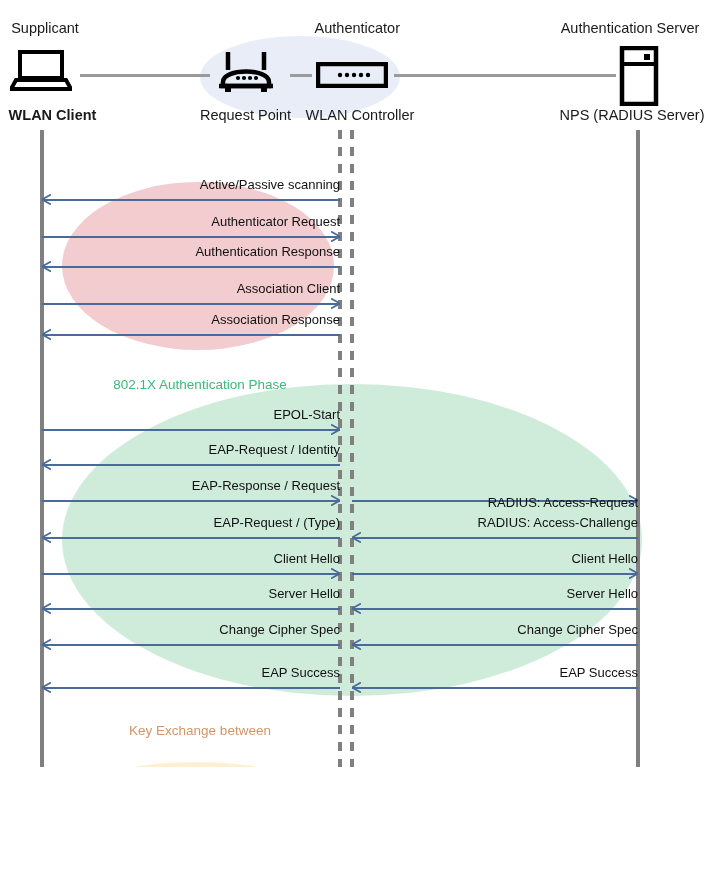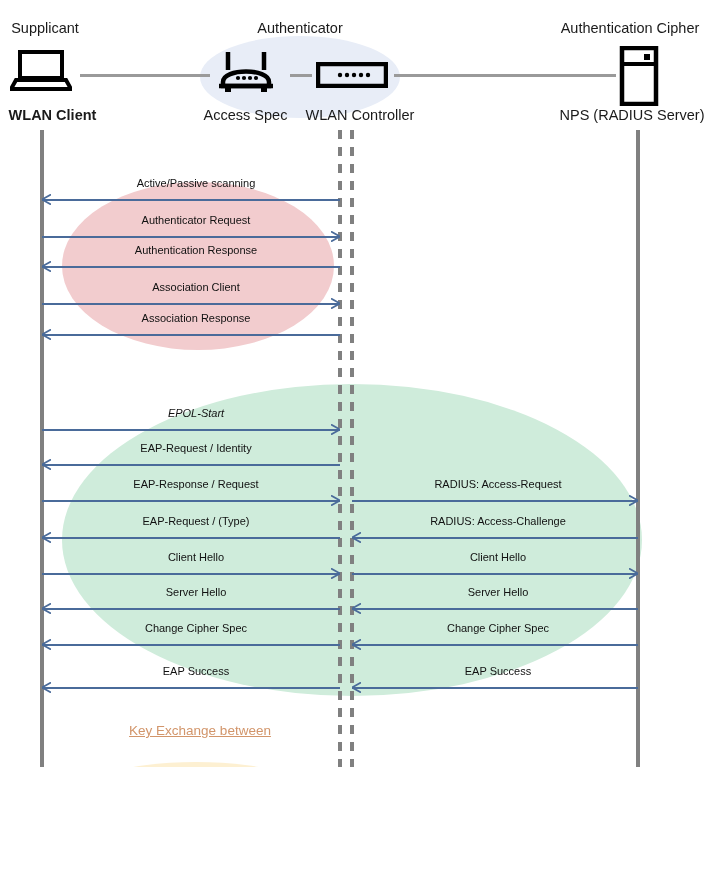--- a/index.html
+++ b/index.html
@@ -77,23 +77,23 @@
     font-size: 13.5px;
     text-align: center;
     white-space: nowrap;
     line-height: 1.35;
   }
 
   
   .msg-label {
     position: absolute;
     z-index: 3;
-    font-size: 11px;
+    font-size: 13px;
     color: #111111;
-    text-align: center;
+    text-align: right;
     white-space: nowrap;
     line-height: 1;
   }
   .arrow { position: absolute; z-index: 2; height: 11px; }
   .arrow .shaft {
     position: absolute;
     left: 0; right: 0;
     top: 5px;
     height: 1.6px;
     background: #4a6b9a;
@@ -120,63 +120,64 @@
   <div class="hlink" style="left:290px; top:74px; width:22px;"></div>
   <div class="hlink" style="left:394px; top:74px; width:222px;"></div>
 
   <div class="actor-title" style="left:0px; top:21px; width:90px;">Supplicant</div>
   <svg class="icon-svg" style="left:10px; top:50px;" width="62" height="42" viewBox="0 0 62 42">
     <rect x="10" y="2" width="42" height="26" fill="none" stroke="#000" stroke-width="4"></rect>
     <polygon points="6,30 56,30 61,39 1,39" fill="none" stroke="#000" stroke-width="4"></polygon>
   </svg>
   <div class="actor-sublabel" style="left:0px; top:108px; width:105px;font-weight:bold;">WLAN Client</div>
 
-  <div class="actor-title" style="left:200px; top:21px; width:200px;">Authenticator</div>
+  <div class="actor-title" style="left:200px; top:21px; width:200px;text-align:right;">Authenticator</div>
 
   <svg class="icon-svg" style="left:215px; top:48px;" width="62" height="45" viewBox="0 0 62 45">
     <path d="M13 22 L13 4" stroke="#000" stroke-width="4.5" fill="none"></path>
     <path d="M49 22 L49 4" stroke="#000" stroke-width="4.5" fill="none"></path>
     <path d="M8 34 C8 20, 54 20, 54 34 L54 38 L8 38 Z" fill="none" stroke="#000" stroke-width="4.5"></path>
     <path d="M4 38 L58 38" stroke="#000" stroke-width="4.5"></path>
     <path d="M10 42 L16 42 M46 42 L52 42" stroke="#000" stroke-width="4"></path>
     <circle cx="23" cy="30" r="2.1" fill="#000"></circle>
     <circle cx="29" cy="30" r="2.1" fill="#000"></circle>
     <circle cx="35" cy="30" r="2.1" fill="#000"></circle>
     <circle cx="41" cy="30" r="2.1" fill="#000"></circle>
   </svg>
-  <div class="actor-sublabel" style="left:193px; top:108px; width:105px;">Access Spec</div>
+  <div class="actor-sublabel" style="left:193px; top:108px; width:105px;">Request Point</div>
 
   <svg class="icon-svg" style="left:316px; top:62px;" width="72" height="26" viewBox="0 0 72 26">
     <rect x="2" y="2" width="68" height="22" fill="none" stroke="#000" stroke-width="4.5"></rect>
     <circle cx="24" cy="13" r="2.2" fill="#000"></circle>
     <circle cx="31" cy="13" r="2.2" fill="#000"></circle>
     <circle cx="38" cy="13" r="2.2" fill="#000"></circle>
     <circle cx="45" cy="13" r="2.2" fill="#000"></circle>
     <circle cx="52" cy="13" r="2.2" fill="#000"></circle>
   </svg>
   <div class="actor-sublabel" style="left:300px; top:108px; width:120px;">WLAN Controller</div>
 
-  <div class="actor-title" style="left:547px; top:21px; width:166px;">Authentication Cipher</div>
+  <div class="actor-title" style="left:547px; top:21px; width:166px;">Authentication Server</div>
   <svg class="icon-svg" style="left:619px; top:46px;" width="40" height="60" viewBox="0 0 40 60">
     <rect x="3" y="2" width="34" height="56" fill="none" stroke="#000" stroke-width="4.5"></rect>
     <path d="M3 18 L37 18" stroke="#000" stroke-width="4"></path>
     <rect x="25" y="8" width="6" height="6" fill="#000"></rect>
   </svg>
   <div class="actor-sublabel" style="left:552px; top:108px; width:160px;">NPS (RADIUS Server)</div>
 
   <div class="lifeline-solid" style="left:40px;  top:130px; height:728px;"></div>
   <div class="lifeline-dashed" style="left:338px; top:130px; height:728px;"></div>
   <div class="lifeline-dashed" style="left:350px; top:130px; height:728px;"></div>
   <div class="lifeline-solid" style="left:636px; top:130px; height:728px;"></div>
 
   <div class="phase-ellipse" style="left:62px; top:182px; width:272px; height:168px; background:#f2ccce;"></div>
   <div class="phase-ellipse" style="left:62px; top:384px; width:580px; height:312px; background:#cfecdb;"></div>
   <div class="phase-ellipse" style="left:62px; top:762px; width:268px; height:86px; background:#fdf0d2;"></div>
 
-  <div class="phase-caption" style="left:55px; top:722px; width:290px; color:#D2956A;text-decoration:underline;">
+  <div class="phase-caption" style="left:55px; top:376px; width:290px; color:#3CB878;">802.1X Authentication Phase</div>
+  <div class="phase-caption" style="left:55px; top:722px; width:290px; color:#D2956A;">
     <span>Key Exchange between</span><br>
   </div>
 
   <div id="left-messages">
       <div class="arrow" style="left: 42px; top: 194px; width: 298px;">
         <div class="shaft" style="background: rgb(74, 107, 154);"></div>
         <div class="head" style="left: 0px;">
           <svg width="9" height="11" viewBox="0 0 9 11">
             <path d="M0 5.5 L9 0.5 M0 5.5 L9 10.5" stroke="#4a6b9a" stroke-width="1.8" fill="none"></path>
           </svg>
@@ -220,21 +221,21 @@
       </div>
       <div class="msg-label" style="left: 52px; top: 313px; width: 288px;">Association Response</div>
       <div class="arrow" style="left: 42px; top: 424px; width: 298px;">
         <div class="shaft" style="background: rgb(74, 107, 154);"></div>
         <div class="head" style="right: 0px;">
           <svg width="9" height="11" viewBox="0 0 9 11">
             <path d="M9 5.5 L0 0.5 M9 5.5 L0 10.5" stroke="#4a6b9a" stroke-width="1.8" fill="none"></path>
           </svg>
         </div>
       </div>
-      <div class="msg-label" style="left: 52px; top: 408px; width: 288px; font-style: italic;">EPOL-Start</div>
+      <div class="msg-label" style="left: 52px; top: 408px; width: 288px;">EPOL-Start</div>
       <div class="arrow" style="left: 42px; top: 459px; width: 298px;">
         <div class="shaft" style="background: rgb(74, 107, 154);"></div>
         <div class="head" style="left: 0px;">
           <svg width="9" height="11" viewBox="0 0 9 11">
             <path d="M0 5.5 L9 0.5 M0 5.5 L9 10.5" stroke="#4a6b9a" stroke-width="1.8" fill="none"></path>
           </svg>
         </div>
       </div>
       <div class="msg-label" style="left: 52px; top: 443px; width: 288px;">EAP-Request / Identity</div>
       <div class="arrow" style="left: 42px; top: 495px; width: 298px;">
@@ -295,21 +296,21 @@
 
   <div id="right-messages">
       <div class="arrow" style="left: 352px; top: 495px; width: 286px;">
         <div class="shaft" style="background: rgb(74, 107, 154);"></div>
         <div class="head" style="right: 0px;">
           <svg width="9" height="11" viewBox="0 0 9 11">
             <path d="M9 5.5 L0 0.5 M9 5.5 L0 10.5" stroke="#4a6b9a" stroke-width="1.8" fill="none"></path>
           </svg>
         </div>
       </div>
-      <div class="msg-label" style="left: 358px; top: 479px; width: 280px;">RADIUS: Access-Request</div>
+      <div class="msg-label" style="left: 358px; top: 496px; width: 280px;">RADIUS: Access-Request</div>
       <div class="arrow" style="left: 352px; top: 532px; width: 286px;">
         <div class="shaft" style="background: rgb(74, 107, 154);"></div>
         <div class="head" style="left: 0px;">
           <svg width="9" height="11" viewBox="0 0 9 11">
             <path d="M0 5.5 L9 0.5 M0 5.5 L9 10.5" stroke="#4a6b9a" stroke-width="1.8" fill="none"></path>
           </svg>
         </div>
       </div>
       <div class="msg-label" style="left: 358px; top: 516px; width: 280px;">RADIUS: Access-Challenge</div>
       <div class="arrow" style="left: 352px; top: 568px; width: 286px;">

